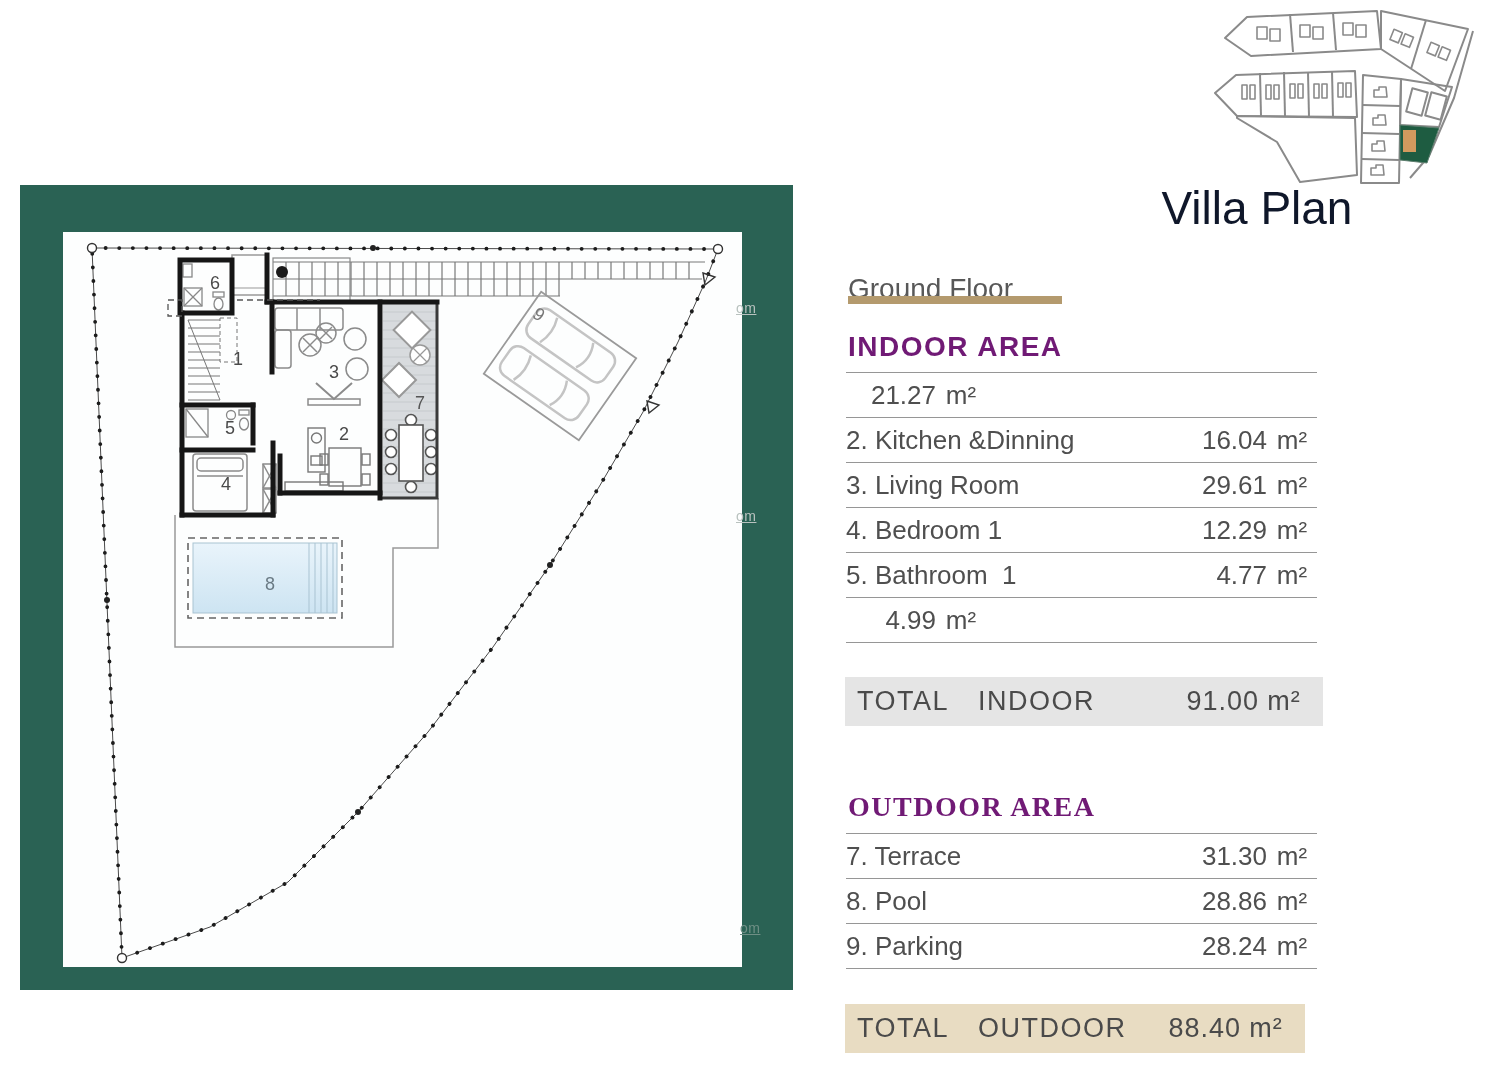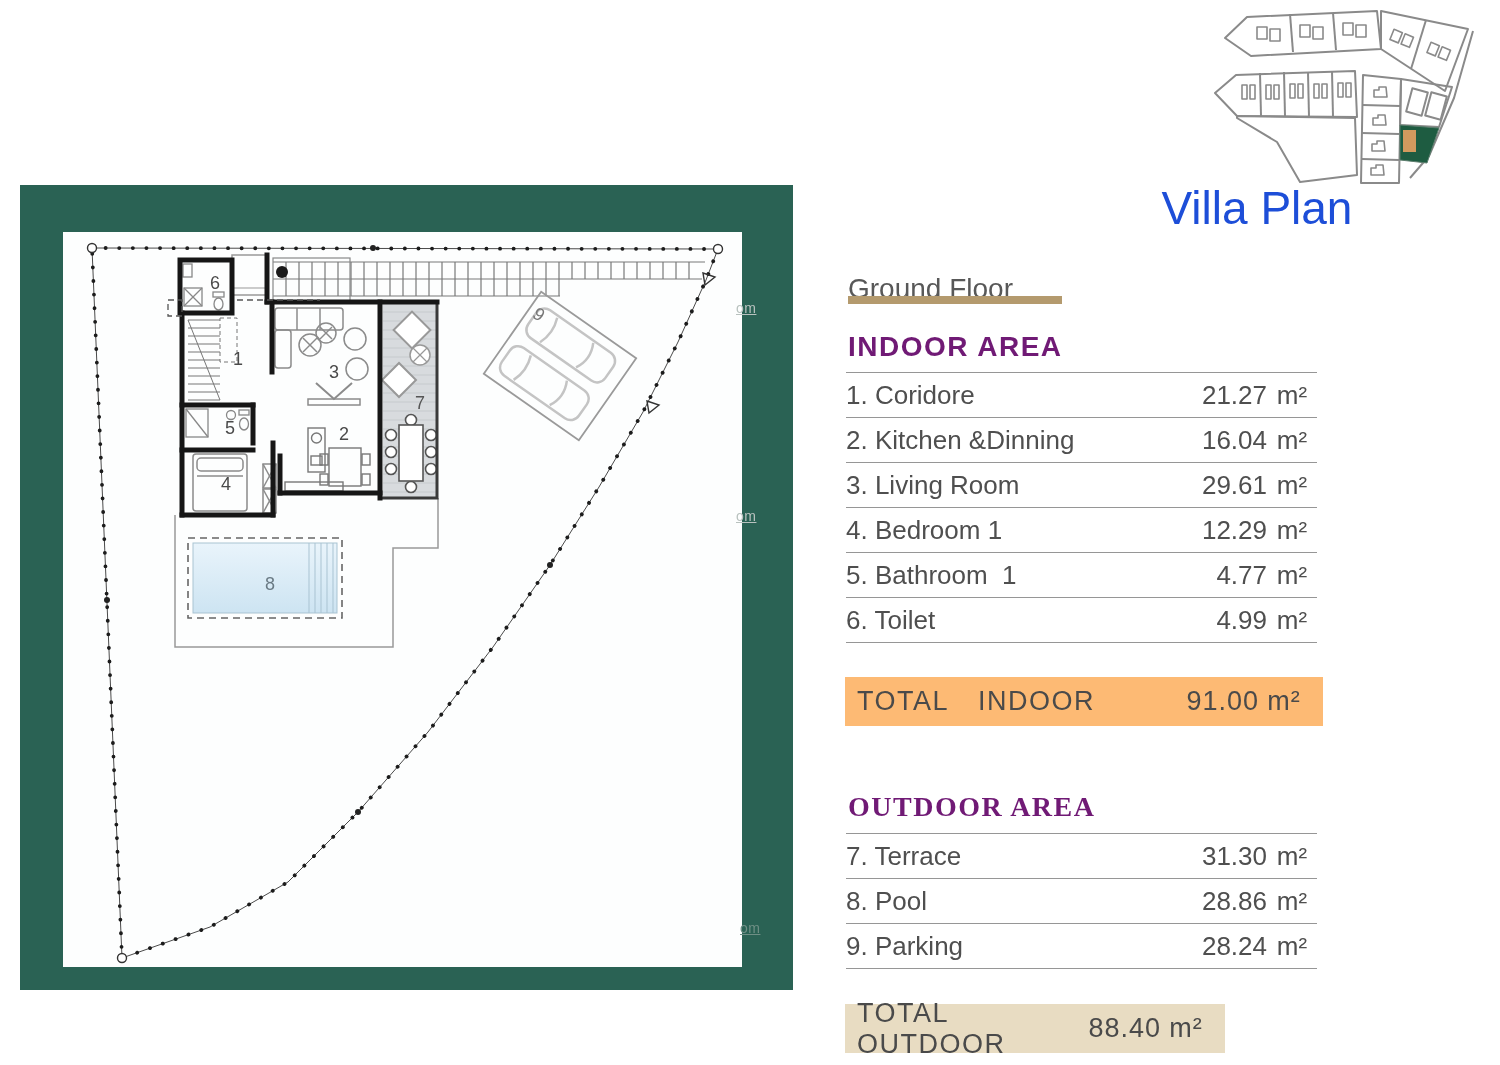--- a/index.html
+++ b/index.html
@@ -6,21 +6,21 @@
   body{width:1500px;height:1065px;position:relative;overflow:hidden;
        font-family:"Liberation Sans", sans-serif;color:#4f4f4f;}
   .abs{position:absolute;}
 
   
   .frame{left:20px;top:185px;width:773px;height:805px;}
   .wm{font-size:14px;color:#b9c2bf;letter-spacing:.5px;text-decoration:underline;}
 
   
   .title{left:1141px;top:181px;width:232px;text-align:center;
-         font-size:46px;color:#1d4ed8;letter-spacing:0;}
+         font-size:46px;color:#0f172a;letter-spacing:0;}
   .subtitle{left:848px;top:250px;font-size:28px;color:#585858;margin-top:23px;}
   .subtitle-bar{left:848px;top:296px;width:214px;height:8px;}
   .sec-head{left:848px;font-size:28px;font-weight:bold;color:#701a75;letter-spacing:1.5px;}
   .tbl{left:846px;width:471px;}
   .trow{display:flex;align-items:center;height:44px;border-top:1.5px solid #969696;
         font-size:26px;color:#4f4f4f;}
   .trow:last-child{border-bottom:1.5px solid #969696;}
   .lbl{flex:1;white-space:pre-wrap;}
   .val{width:90px;text-align:right;}
   .unit{width:50px;text-align:center;}
@@ -398,21 +398,20 @@
 
 <div class="abs title">Villa Plan</div>
 
 <div class="abs subtitle">Ground Floor</div>
 <div class="abs subtitle-bar" id="subtitle-bar" style="background: rgb(180, 154, 110);"></div>
 
 <div class="abs sec-head" style="top:331px;">INDOOR AREA</div>
 
 <div class="abs tbl" style="top:372px;">
   <div class="trow">
-    <span class="lbl">1. Coridore</span>
     <span class="val">21.27</span>
     <span class="unit">m²</span>
   </div>
   <div class="trow">
     <span class="lbl">2. Kitchen &amp;Dinning</span>
     <span class="val">16.04</span>
     <span class="unit">m²</span>
   </div>
   <div class="trow">
     <span class="lbl">3. Living Room</span>
@@ -423,27 +422,26 @@
     <span class="lbl">4. Bedroom 1</span>
     <span class="val">12.29</span>
     <span class="unit">m²</span>
   </div>
   <div class="trow">
     <span class="lbl">5. Bathroom  1</span>
     <span class="val">4.77</span>
     <span class="unit">m²</span>
   </div>
   <div class="trow">
-    <span class="lbl">6. Toilet</span>
     <span class="val">4.99</span>
     <span class="unit">m²</span>
   </div>
 </div>
 
-<div class="abs totalbar" id="bar-indoor" style="left: 845px; top: 677px; width: 478px; background: #fdba74;">
+<div class="abs totalbar" id="bar-indoor" style="left: 845px; top: 677px; width: 478px; background: #e5e5e5;">
   <span class="lbl">TOTAL  INDOOR</span>
   <span class="val">91.00</span>
   <span class="unit">m²</span>
 </div>
 
 <div class="abs sec-head" style="top:791px;font-family:Liberation Serif, serif;">OUTDOOR AREA</div>
 
 <div class="abs tbl" style="top:833px;">
   <div class="trow">
     <span class="lbl">7. Terrace</span>
@@ -455,17 +453,17 @@
     <span class="val">28.86</span>
     <span class="unit">m²</span>
   </div>
   <div class="trow">
     <span class="lbl">9. Parking</span>
     <span class="val">28.24</span>
     <span class="unit">m²</span>
   </div>
 </div>
 
-<div class="abs totalbar" id="bar-outdoor" style="left: 845px; top: 1004px; width: 380px; background: rgb(232, 220, 194);">
+<div class="abs totalbar" id="bar-outdoor" style="left: 845px; top: 1004px; width: 460px; background: rgb(232, 220, 194);">
   <span class="lbl">TOTAL  OUTDOOR</span>
   <span class="val">88.40</span>
   <span class="unit">m²</span>
 </div>
 
 </body></html>

